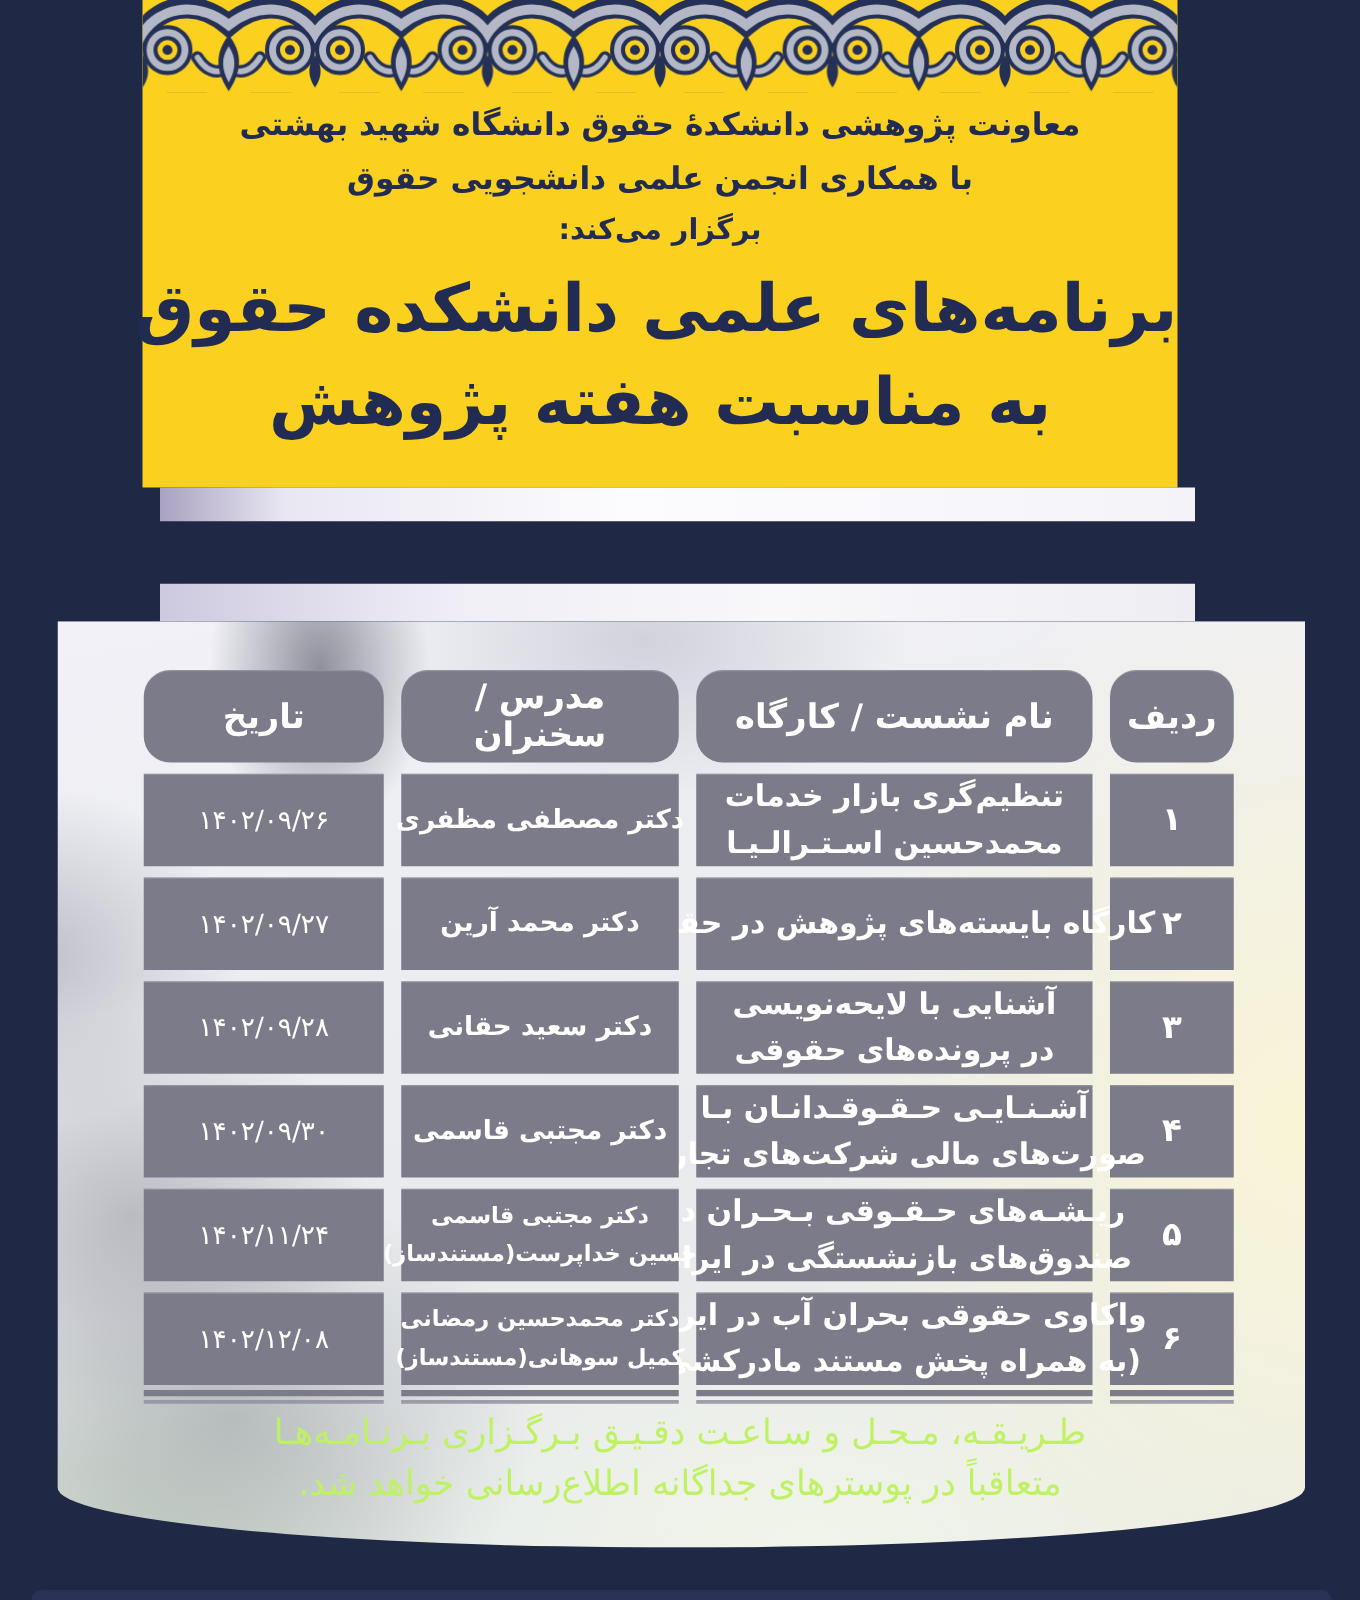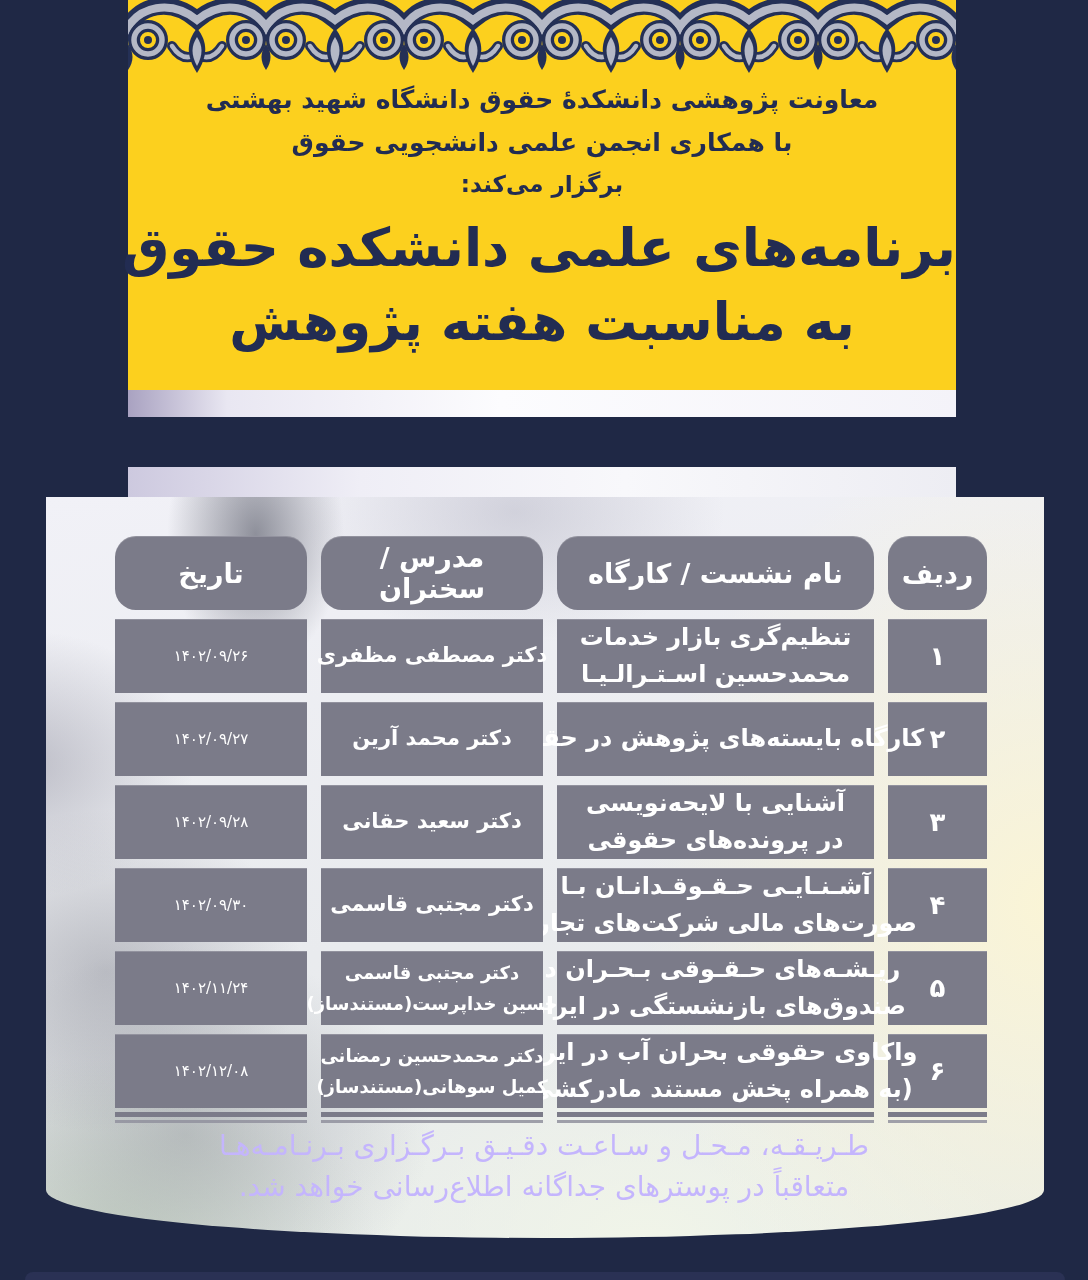--- a/index.html
+++ b/index.html
@@ -1,20 +1,20 @@
 <!DOCTYPE html>
 <html lang="fa" dir="rtl"><head>
 <meta charset="utf-8">
 <style>
   html,body{margin:0;padding:0;}
   body{background:#1f2845;font-family:"DejaVu Sans",sans-serif;}
   .stage{position:relative;width:1088px;height:1280px;overflow:hidden;background:#1f2845;direction:rtl;}
 
   
-  .banner{position:absolute;left:128px;top:0;width:828px;height:390px;background:#fcd01e;}
+  .banner{position:absolute;left:114px;top:0;width:828px;height:390px;background:#fcd01e;}
   .ornament{position:absolute;left:0;top:0;width:828px;height:74px;display:block;}
   .banner-text{position:absolute;left:0;top:78px;width:100%;text-align:center;color:#222c52;}
   .org-line{font-weight:bold;font-size:25px;line-height:1.72;white-space:nowrap;}
   .org-line3{font-size:23px;line-height:1.8;}
   .title1{font-weight:bold;font-size:53px;line-height:1.55;white-space:nowrap;letter-spacing:0px;margin-top:2px;}
   .title2{font-weight:bold;font-size:52px;line-height:1.25;white-space:nowrap;}
   .banner-strip{position:absolute;left:128px;top:390px;width:828px;height:27px;
     background:linear-gradient(90deg,#a9a2c1 0%,#e9e7f2 12%,#fcfcfe 45%,#f4f3f9 100%);}
   .step-strip{position:absolute;left:128px;top:467px;width:828px;height:30px;
     background:linear-gradient(90deg,#cdc9df 0%,#efeef6 28%,#f8f8fb 60%,#ededf3 100%);}
@@ -38,32 +38,32 @@
     grid-template-columns:99px 317px 222px 192px;column-gap:14px;row-gap:9px;
     grid-auto-rows:74px;direction:rtl;}
   .cell{background:#7b7b89;color:#ffffff;display:flex;flex-direction:column;
     align-items:center;justify-content:center;text-align:center;padding:2px 6px;box-sizing:border-box;
     box-shadow:inset 0 1px 0 rgba(255,255,255,0.18);}
   .head{font-weight:bold;font-size:27px;border-radius:21px;}
   .num{font-weight:bold;font-size:26px;}
   .name-line{font-weight:bold;font-size:24px;line-height:1.55;white-space:nowrap;}
   .spk{font-weight:bold;font-size:21px;line-height:1.5;white-space:nowrap;}
   .spk-sm{font-weight:bold;font-size:18px;line-height:1.75;white-space:nowrap;}
-  .date{font-size:15px;font-weight:normal;letter-spacing:1.5px;white-space:nowrap;}
+  .date{font-size:21px;font-weight:normal;letter-spacing:1.5px;white-space:nowrap;}
 
   
   .sliver{position:absolute;left:115px;top:1112px;width:872px;display:grid;
     grid-template-columns:99px 317px 222px 192px;column-gap:14px;direction:rtl;}
   .sliver .bars{display:flex;flex-direction:column;gap:3px;}
   .sliver .b1{height:5px;background:#7b7b89;}
   .sliver .b2{height:3px;background:#90909d;opacity:.85;}
 
   
   .footer{position:absolute;left:94px;top:1126px;width:900px;text-align:center;
-    color:#c4b5fd;font-size:28px;line-height:1.45;}
+    color:#bef264;font-size:28px;line-height:1.45;}
 
   
   .bottom-bar{position:absolute;left:25px;top:1272px;width:1040px;height:8px;
     background:#2a3154;border-radius:10px 10px 0 0;}
 </style>
 </head>
 <body>
 
 <div class="stage">
 

